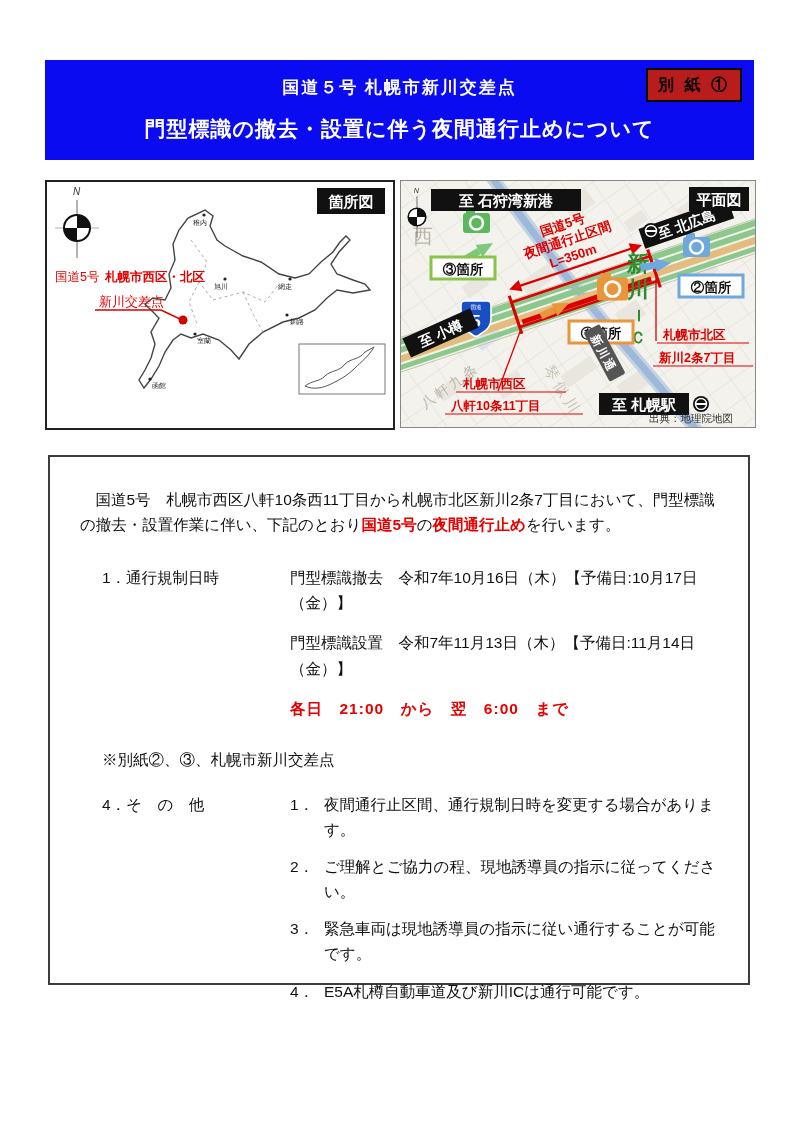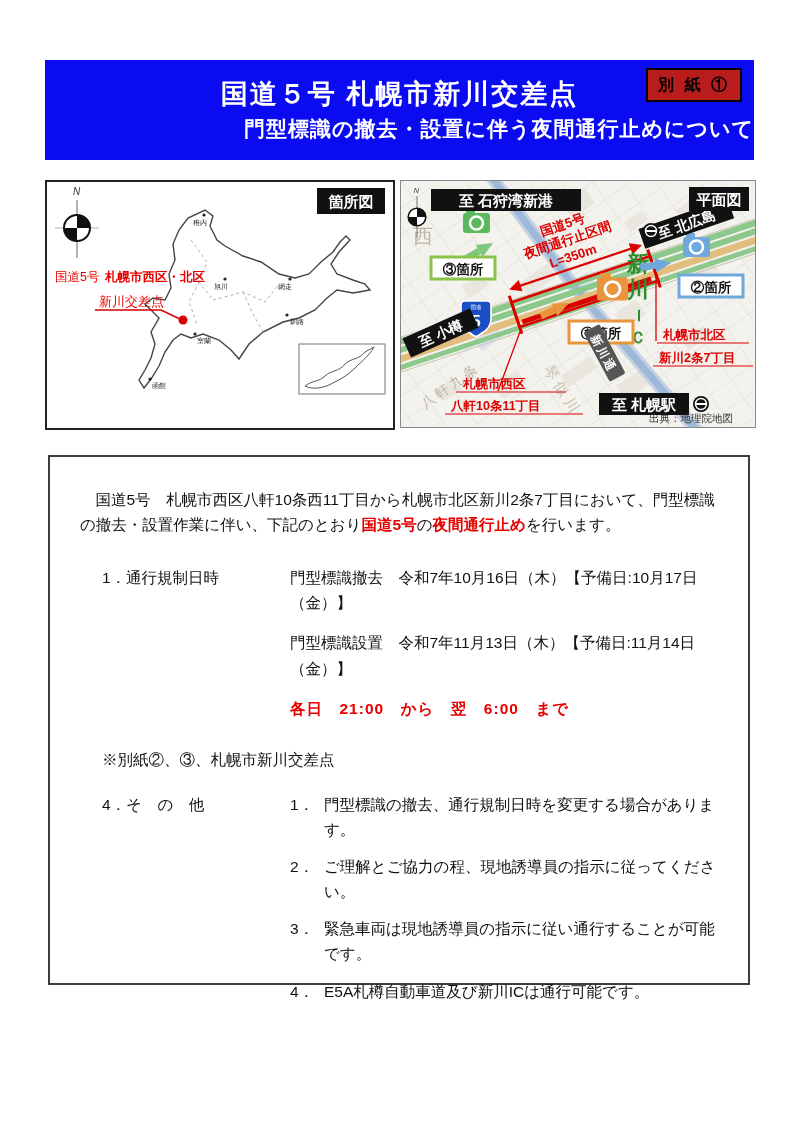--- a/index.html
+++ b/index.html
@@ -1,21 +1,21 @@
 <!DOCTYPE html>
 <html><head>
 <meta charset="utf-8">
 <style>
   html,body{margin:0;padding:0;background:#fff;}
   body{width:794px;height:1123px;position:relative;font-family:"Liberation Sans",sans-serif;color:#111;}
   .abs{position:absolute;}
   
   .header{left:45px;top:60px;width:709px;height:100px;background:#0b0bf2;}
-  .header .t1{position:absolute;left:0;right:0;top:16px;text-align:center;color:#fff;font-weight:bold;font-size:27px;letter-spacing:2px;}
-  .header .t2{position:absolute;left:0;right:0;top:55px;text-align:right;color:#fff;font-weight:bold;font-size:21px;letter-spacing:1px;}
+  .header .t1{position:absolute;left:0;right:0;top:16px;text-align:center;color:#fff;font-weight:bold;font-size:17px;letter-spacing:2px;}
+  .header .t2{position:absolute;left:0;right:0;top:55px;text-align:center;color:#fff;font-weight:bold;font-size:21px;letter-spacing:1px;}
   .bessi{position:absolute;right:12px;top:8px;width:92px;height:30px;background:#b91c1c;border:2px solid #000;
          font-size:16px;font-weight:bold;letter-spacing:3px;text-align:center;line-height:30px;color:#000;}
   
   .mapL{left:45px;top:180px;width:346px;height:246px;border:2px solid #222;background:#fff;}
   .mapR{left:400px;top:180px;width:354px;height:246px;border:1px solid #888;background:#f3f2ec;}
   svg{display:block;}
   svg text{font-family:"Liberation Sans",sans-serif;}
   
   .content{left:48px;top:455px;width:702px;height:530px;border:2px solid #3c3c3c;background:#fff;
            box-sizing:border-box;padding:30px 30px 0 30px;font-size:15.5px;line-height:1.62;}
@@ -298,21 +298,21 @@
 
     <div class="item" style="margin-top:26px;">
       <div class="item-body">※別紙②、③、札幌市新川交差点</div>
     </div>
 
     <div class="item">
       <div class="item-label">4．そ　の　他</div>
       <div class="item-body">
         <div class="sub">
           <div class="sub-no">1．</div>
-          <div class="sub-text">門型標識の撤去、通行規制日時を変更する場合があります。</div>
+          <div class="sub-text">夜間通行止区間、通行規制日時を変更する場合があります。</div>
         </div>
         <div class="sub">
           <div class="sub-no">2．</div>
           <div class="sub-text">ご理解とご協力の程、現地誘導員の指示に従ってください。</div>
         </div>
         <div class="sub">
           <div class="sub-no">3．</div>
           <div class="sub-text">緊急車両は現地誘導員の指示に従い通行することが可能です。</div>
         </div>
         <div class="sub">

